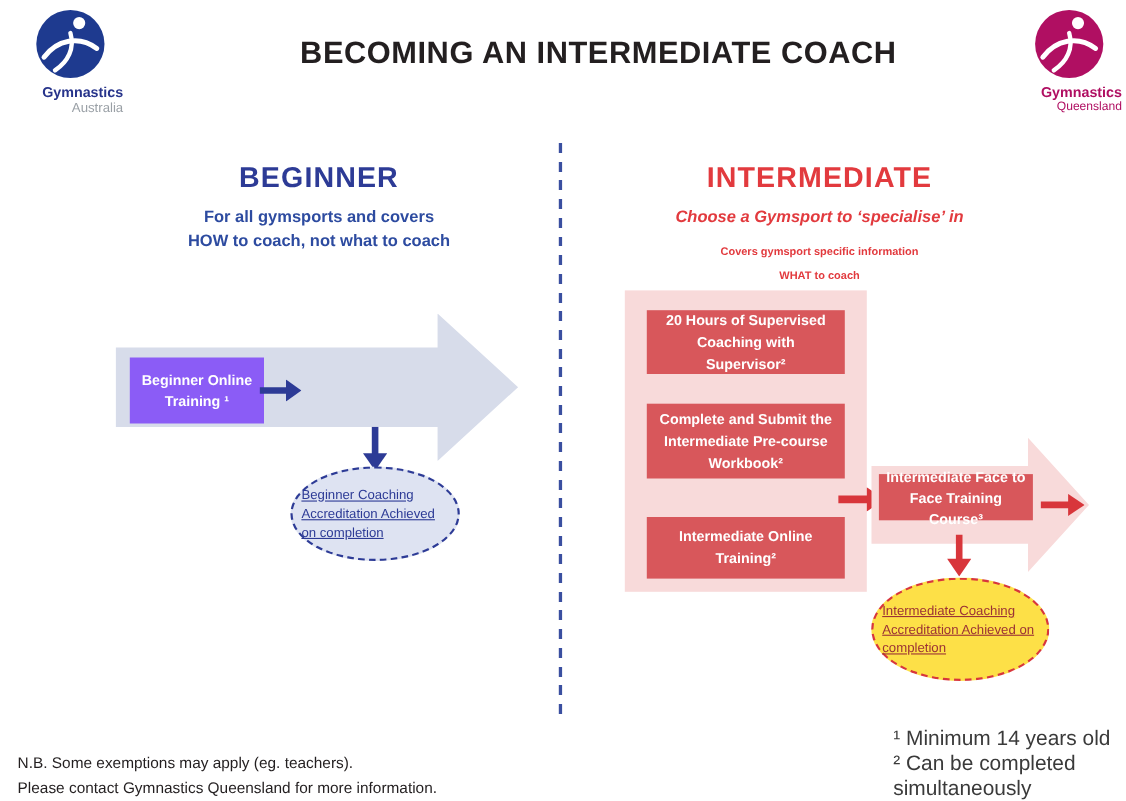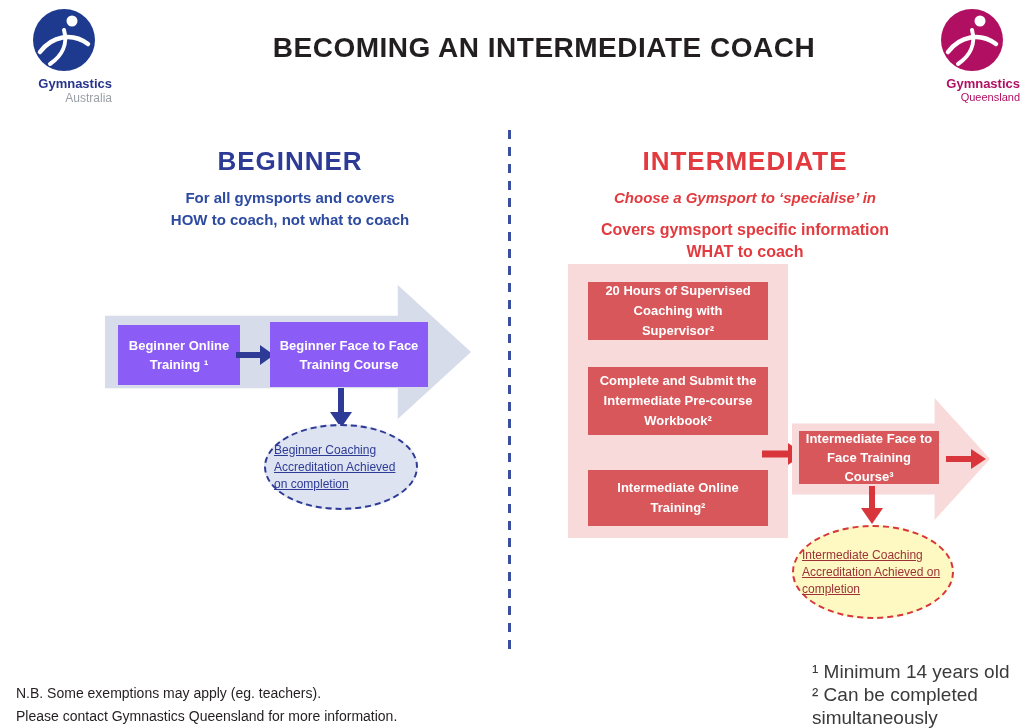--- a/index.html
+++ b/index.html
@@ -25,51 +25,51 @@
   .divider { position:absolute; left:508px; top:130px; height:524px; width:3px;
     background:repeating-linear-gradient(to bottom, #3a4fa0 0 9px, transparent 9px 17px); }
 
   
   .col-head { position:absolute; text-align:center; }
   .beginner-head { left:120px; top:146px; width:340px; }
   .beginner-head .h { font-size:26px; font-weight:bold; color:#2d3b96; letter-spacing:1px; }
   .beginner-head .sub { margin-top:10px; font-size:15px; font-weight:bold; color:#2d4ba0; line-height:22px; }
   .intermediate-head { left:555px; top:146px; width:380px; }
   .intermediate-head .h { font-size:26px; font-weight:bold; color:#e23a3e; letter-spacing:1px; }
-  .intermediate-head .sub { margin-top:10px; font-size:16px; font-weight:bold; color:#e23a3e; line-height:22px; }
+  .intermediate-head .sub { margin-top:10px; font-size:10px; font-weight:bold; color:#e23a3e; line-height:22px; }
   .intermediate-head .sub-italic { margin-top:10px; font-size:15px; font-weight:bold; font-style:italic; color:#e23a3e; line-height:22px; }
 
   
   .big-arrow-left { position:absolute; left:105px; top:285px; width:366px; height:134px; background:#d7dcea;
     clip-path:polygon(0 23%, 80% 23%, 80% 0, 100% 50%, 80% 100%, 80% 77%, 0 77%); }
   .pink-rect { position:absolute; left:568px; top:264px; width:220px; height:274px; background:#f8dada; }
   .big-arrow-right { position:absolute; left:792px; top:398px; width:198px; height:122px; background:#f8dada;
     clip-path:polygon(0 21%, 72% 21%, 72% 0, 100% 50%, 72% 100%, 72% 79%, 0 79%); }
 
   
   .box { position:absolute; color:#fff; font-weight:bold; font-size:13px; text-align:center;
     display:flex; align-items:center; justify-content:center; line-height:19px; padding:4px 8px; }
   .box-blue { background:#8b5cf6; }
   .box-red  { background:#d8575b; }
   .box-b1 { left:118px; top:325px; width:122px; height:60px; }
   .box-b2 { left:270px; top:322px; width:158px; height:65px; }
   .box-r1 { left:588px; top:282px; width:180px; height:58px; line-height:20px; }
   .box-r2 { left:588px; top:367px; width:180px; height:68px; line-height:20px; }
   .box-r3 { left:588px; top:470px; width:180px; height:56px; line-height:20px; }
-  .box-r4 { left:799px; top:431px; width:140px; height:53px; padding:4px 5px; }
+  .box-r4 { left:799px; top:431px; width:140px; height:42px; padding:4px 5px; }
 
   
   .sarrow { position:absolute; }
 
   
   .ellipse { position:absolute; border-radius:50%; display:flex; align-items:center; justify-content:center;
     text-align:left; font-size:12px; line-height:17px; padding:10px 8px;text-decoration:underline; }
   .ellipse-blue { left:264px; top:424px; width:154px; height:86px; background:#dee3f2;
     border:2px dashed #2d3b96; color:#2d3b96; }
-  .ellipse-red { left:792px; top:525px; width:162px; height:94px; background:#fef9c3;
+  .ellipse-red { left:792px; top:525px; width:162px; height:94px; background:#fde047;
     border:2px dashed #d8363b; color:#9c3235; }
 
   
   .footnotes { position:absolute; left:812px; top:660px; font-size:19px; color:#3a3a3a; line-height:23px; }
   .notes { position:absolute; left:16px; top:682px; font-size:14px; color:#231f20; line-height:23px; }
 </style>
 </head>
 <body>
 
 <div class="canvas">
@@ -119,21 +119,20 @@
 
   <div class="big-arrow-left"></div>
 
   <div class="box box-blue box-b1">Beginner Online Training ¹</div>
 
   <svg class="sarrow" style="left:236px; top:345px;" width="38" height="20">
     <line x1="0" y1="10" x2="25" y2="10" stroke="#2d3b96" stroke-width="6"></line>
     <polygon points="24,0 38,10 24,20" fill="#2d3b96"></polygon>
   </svg>
 
-  <div class="box box-blue box-b2">Beginner Face to Face Training Course</div>
 
   <svg class="sarrow" style="left:330px; top:388px;" width="22" height="40">
     <line x1="11" y1="0" x2="11" y2="26" stroke="#2d3b96" stroke-width="6"></line>
     <polygon points="0,24 22,24 11,40" fill="#2d3b96"></polygon>
   </svg>
 
   <div class="ellipse ellipse-blue">Beginner Coaching Accreditation Achieved on completion</div>
 
   <div class="pink-rect"></div>
 

